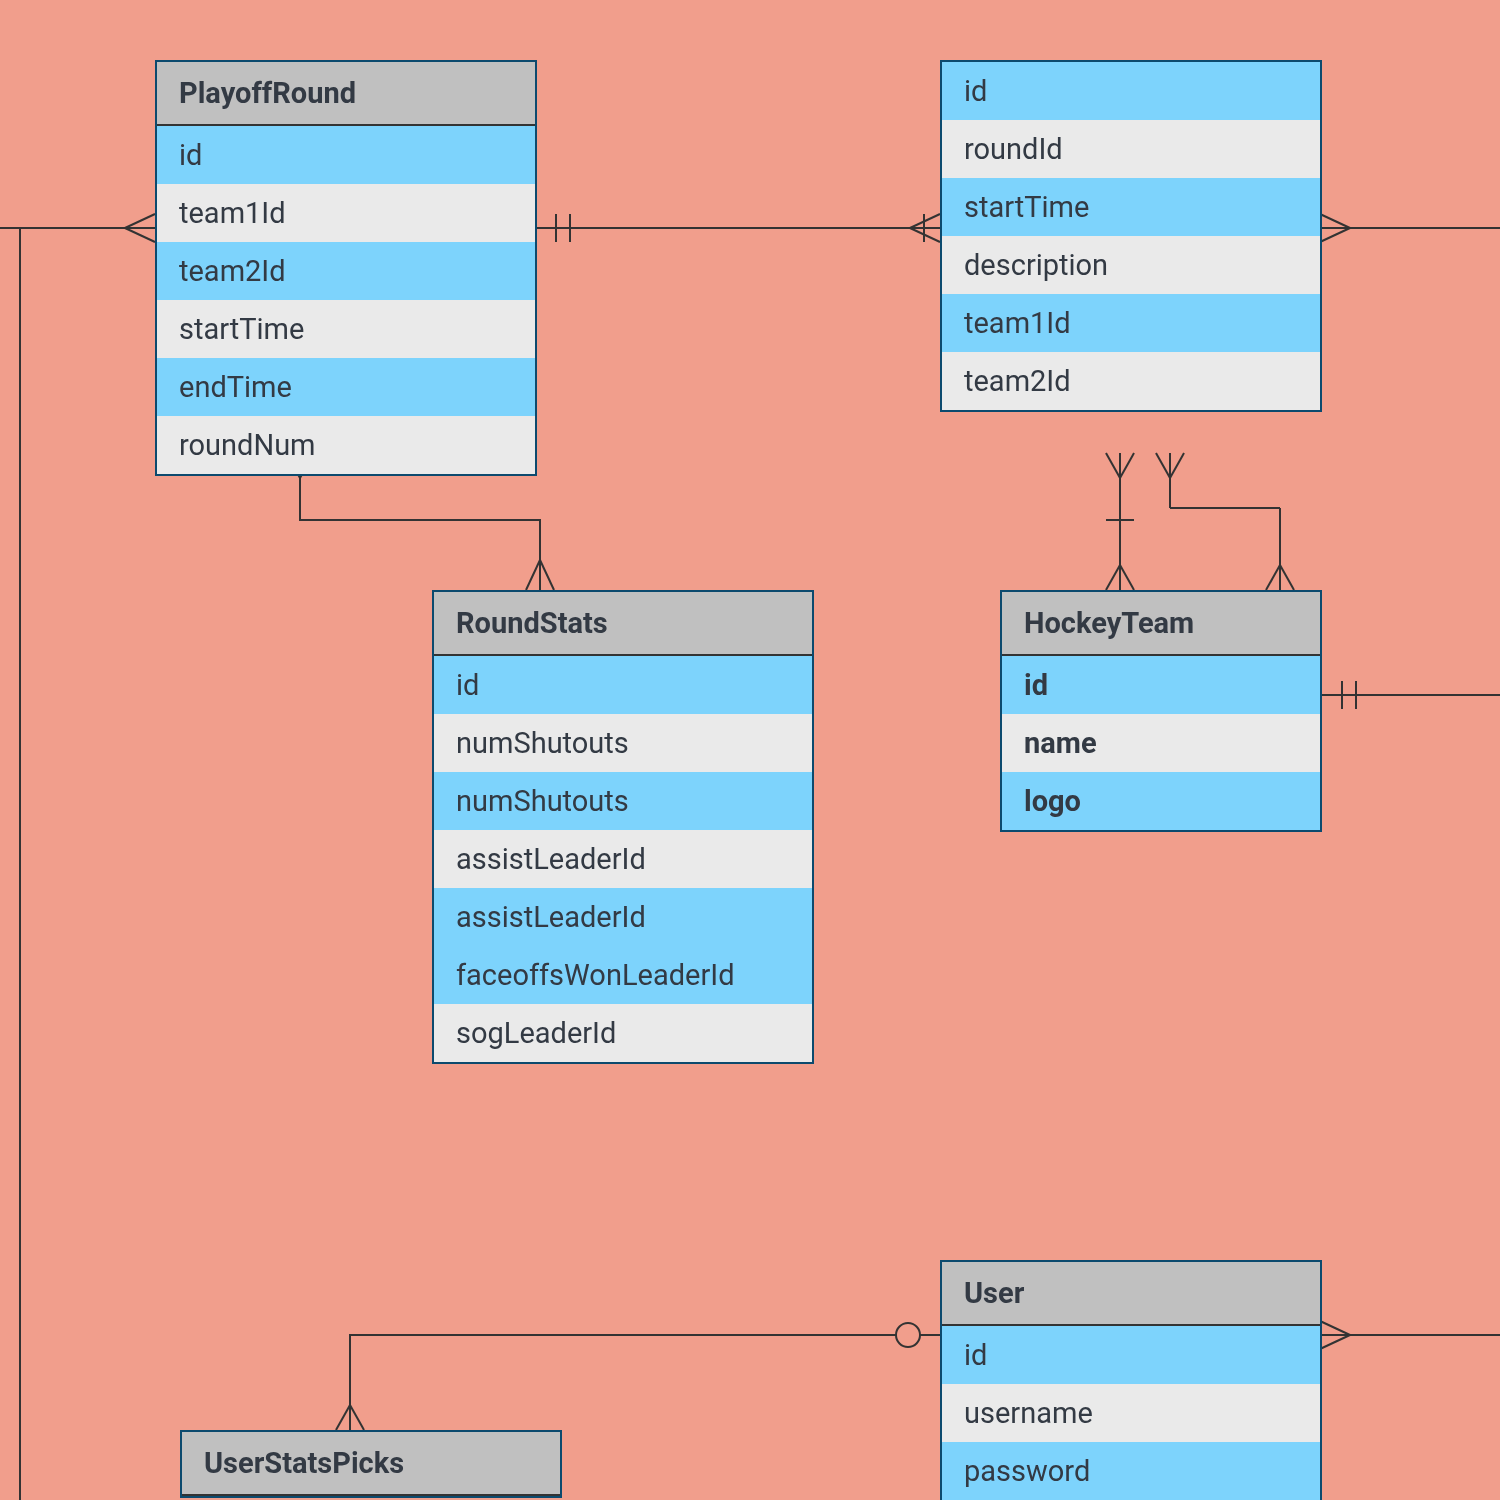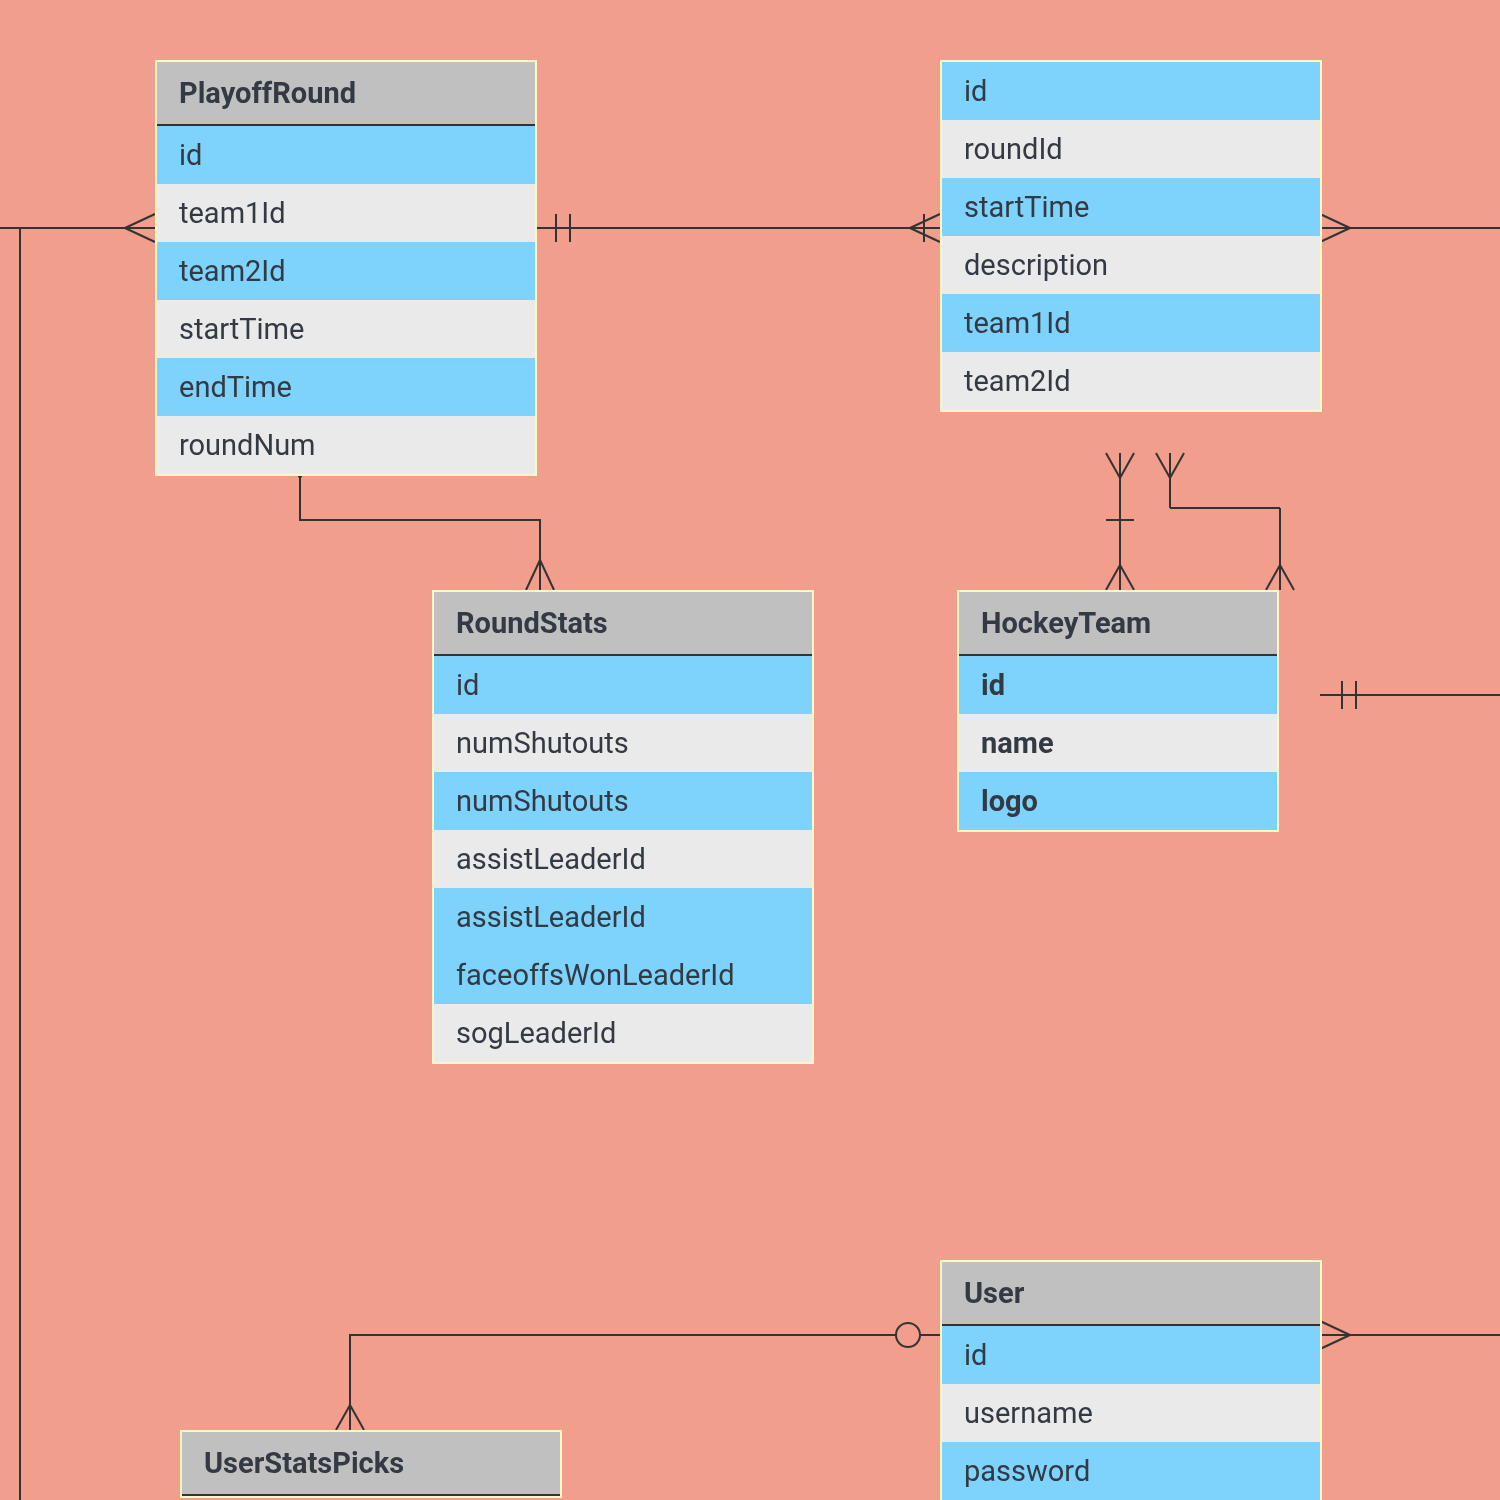--- a/index.html
+++ b/index.html
@@ -1,18 +1,18 @@
 <!DOCTYPE html>
 <html><head>
 <meta charset="utf-8">
 <style>
   html,body{margin:0;padding:0;width:1500px;height:1500px;background:#f19e8c;font-family:-apple-system,BlinkMacSystemFont,"Segoe UI",Roboto,Helvetica,Arial,sans-serif;overflow:hidden}
   .canvas{position:relative;width:1500px;height:1500px}
   svg.lines{position:absolute;top:0;left:0;width:1500px;height:1500px;pointer-events:none}
-  .entity{position:absolute;border:2px solid #fef9c3}
+  .entity{position:absolute;border:2px solid #0c4a6e}
   .entity .hdr{background:#c0c0c0;border-bottom:2px solid #333;font-weight:700;font-size:29px;color:#333a44;padding:14px 22px}
   .entity .row{font-size:29px;color:#333a44;padding:12px 22px;background:#7dd3fc}
   .entity .row.alt{background:#eaeaea}
   .entity .row.bold{font-weight:700}
 </style>
 </head>
 <body>
 
 <div class="canvas">
 
@@ -106,21 +106,21 @@
   <div class="hdr">RoundStats</div>
   <div class="row">id</div>
   <div class="row alt">numShutouts</div>
   <div class="row">numShutouts</div>
   <div class="row alt">assistLeaderId</div>
   <div class="row">assistLeaderId</div>
   <div class="row">faceoffsWonLeaderId</div>
   <div class="row alt">sogLeaderId</div>
 </div>
 
-<div class="entity" style="left:957px;top:590px;width:318px">
+<div class="entity" style="left:1000px;top:590px;width:318px">
   <div class="hdr">HockeyTeam</div>
   <div class="row bold">id</div>
   <div class="row alt bold">name</div>
   <div class="row bold">logo</div>
 </div>
 
 <div class="entity" style="left:940px;top:1260px;width:378px">
   <div class="hdr">User</div>
   <div class="row">id</div>
   <div class="row alt">username</div>

